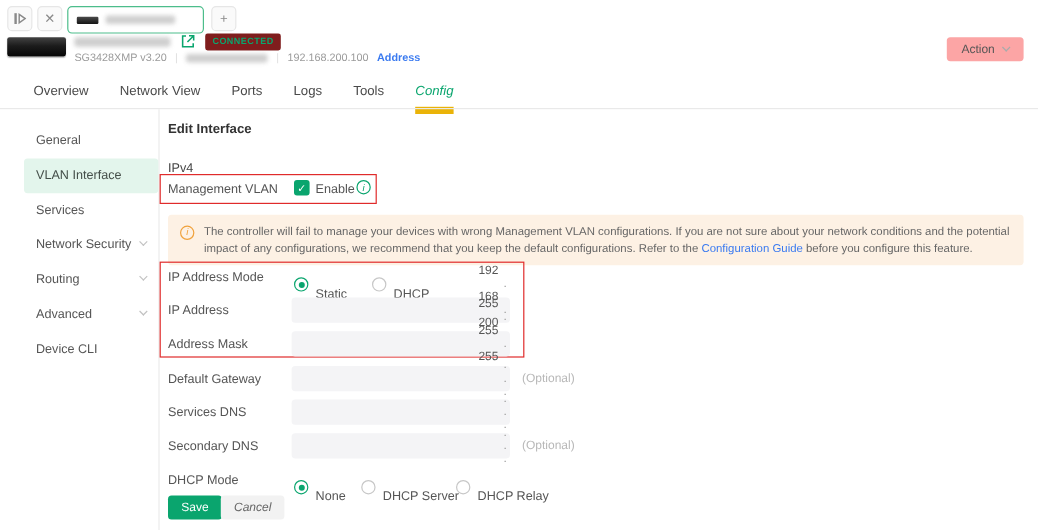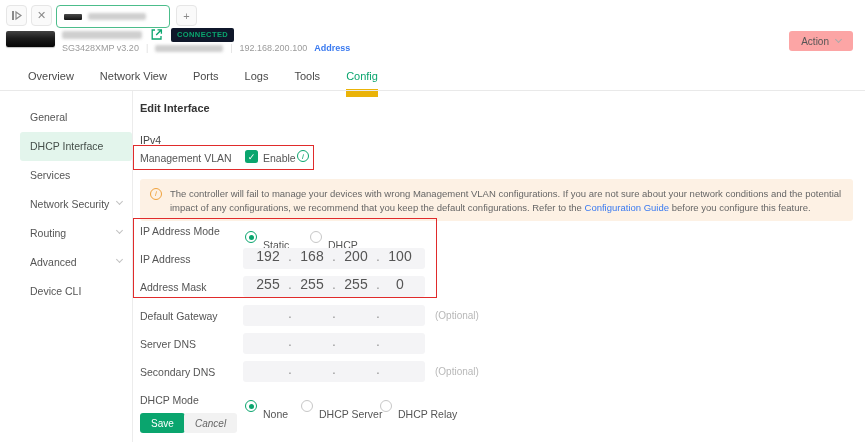--- a/index.html
+++ b/index.html
@@ -22,37 +22,37 @@
   }
   .thumb { width:18px; height:6px; border-radius:1px;
     background:linear-gradient(#4a4a4a,#141414); }
   .blur { background:#bfbfbf; border-radius:2px; filter:blur(1.6px); opacity:.75; }
 
   
   .device-img { width:49px; height:16px; border-radius:2px;
     background:linear-gradient(#434343 0%, #1c1c1c 45%, #060606 100%);
     box-shadow:0 1px 1px rgba(0,0,0,.25); }
   .badge {
-    background:#0f172a; color:#0aa56e; font-size:7.5px; font-weight:bold;
+    background:#7f1d1d; color:#0aa56e; font-size:7.5px; font-weight:bold;
     letter-spacing:.4px; padding:3px 6px; border-radius:2px; line-height:1;
   }
   .meta-line { display:flex; align-items:center; gap:7px; font-size:9px; color:#9b9b9b; }
   .sep { color:#dedede; }
   .link { color:#3a7af0; cursor:pointer; }
   .action-btn {
     height:20px; background:#fca5a5; border-radius:3px; display:flex;
     align-items:center; gap:7px; padding:0 12px; font-size:10px; color:#555; cursor:pointer;
   }
   .chev { width:5px; height:5px; border-right:1.3px solid #aaa; border-bottom:1.3px solid #aaa;
     display:inline-block; transform:rotate(45deg); margin-top:-3px; }
 
   
   .nav { display:flex; gap:26px; font-size:11px; color:#4a4a4a; }
   .nav-tab { padding-bottom:7px; cursor:pointer; }
-  .nav-tab.active { color:#0aa56e; border-bottom:8px solid #eab308; }
+  .nav-tab.active { color:#0aa56e; border-bottom:6px solid #eab308;font-style:italic; }
   .hdiv { height:1px; background:#e9e9e9; }
   .vdiv { width:1px; background:#ececec; }
 
   
   .side-item {
     width:112px; height:29px; line-height:29px; padding:0 10px; font-size:10.5px;
     color:#555; border-radius:3px; cursor:pointer; position:relative;
   }
   .side-item.active { background:#e3f5ec; color:#454f4a; }
   .side-item .chev { position:absolute; right:10px; top:12px; border-color:#c2c2c2; }
@@ -79,21 +79,21 @@
   }
   .radio { width:12px; height:12px; border-radius:50%; border:1px solid #c7c7c7;
     background:#fff; display:inline-block; cursor:pointer; position:relative; flex:none; }
   .radio.sel { border-color:#0aa56e; }
   .radio.sel::after { content:""; position:absolute; left:2.5px; top:2.5px;
     width:5px; height:5px; border-radius:50%; background:#0aa56e; }
   .radio-row { display:flex; align-items:center; font-size:10.5px; color:#555; }
   .radio-row span.rlbl { margin:16px 0 0 6px; }
   .octet-box {
     width:182px; height:21px; background:#f4f4f6; border-radius:3px;
-    display:flex; align-items:flex-start; justify-content:center; font-size:14px; color:#555;
+    display:flex; align-items:flex-end; justify-content:center; font-size:10px; color:#555;flex-direction:column;
   }
   .oct { width:36px; text-align:center; }
   .dot { width:8px; text-align:center; color:#9a9a9a; }
   .optional { font-size:10px; color:#b8b8b8; }
   .btn { height:20px; border-radius:3px; font-size:10px; display:inline-flex;
     align-items:center; padding:0 11px; cursor:pointer;
     font-family:"Liberation Sans", sans-serif; border:none; }
   .btn.save { background:#0aa56e; color:#fff; }
   .btn.cancel { background:#f2f2f2; color:#666; }
 </style>
@@ -152,21 +152,21 @@
     <div class="nav-tab">Ports</div>
     <div class="nav-tab">Logs</div>
     <div class="nav-tab">Tools</div>
     <div class="nav-tab active">Config</div>
   </div>
   <div class="abs hdiv" style="left:0; top:90px; width:865px;"></div>
   <div class="abs vdiv" style="left:132px; top:91px; height:351px;"></div>
 
   <div class="abs" style="left:20px; top:103px;">
     <div class="side-item"><span>General</span></div>
-    <div class="side-item active"><span>DHCP Interface</span></div>
+    <div class="side-item active"><span>VLAN Interface</span></div>
     <div class="side-item"><span>Services</span></div>
     <div class="side-item"><span>Network Security</span><span class="chev"></span></div>
     <div class="side-item"><span>Routing</span><span class="chev"></span></div>
     <div class="side-item"><span>Advanced</span><span class="chev"></span></div>
     <div class="side-item"><span>Device CLI</span></div>
   </div>
 
   <div class="abs title" style="left:140px; top:102px;">Edit Interface</div>
   <div class="abs lbl" style="left:140px; top:134px; color:#444;">IPv4</div>
 
@@ -227,21 +227,21 @@
     <span class="oct"></span>
       <span class="dot">.</span>
       <span class="oct"></span>
       <span class="dot">.</span>
       <span class="oct"></span>
       <span class="dot">.</span>
       <span class="oct"></span>
   </div>
   <div class="abs optional" style="left:435px; top:310px;">(Optional)</div>
 
-  <div class="abs lbl" style="left:140px; top:338px;">Server DNS</div>
+  <div class="abs lbl" style="left:140px; top:338px;">Services DNS</div>
   <div class="abs octet-box" style="left:243px; top:333px;">
     <span class="oct"></span>
       <span class="dot">.</span>
       <span class="oct"></span>
       <span class="dot">.</span>
       <span class="oct"></span>
       <span class="dot">.</span>
       <span class="oct"></span>
   </div>
 

